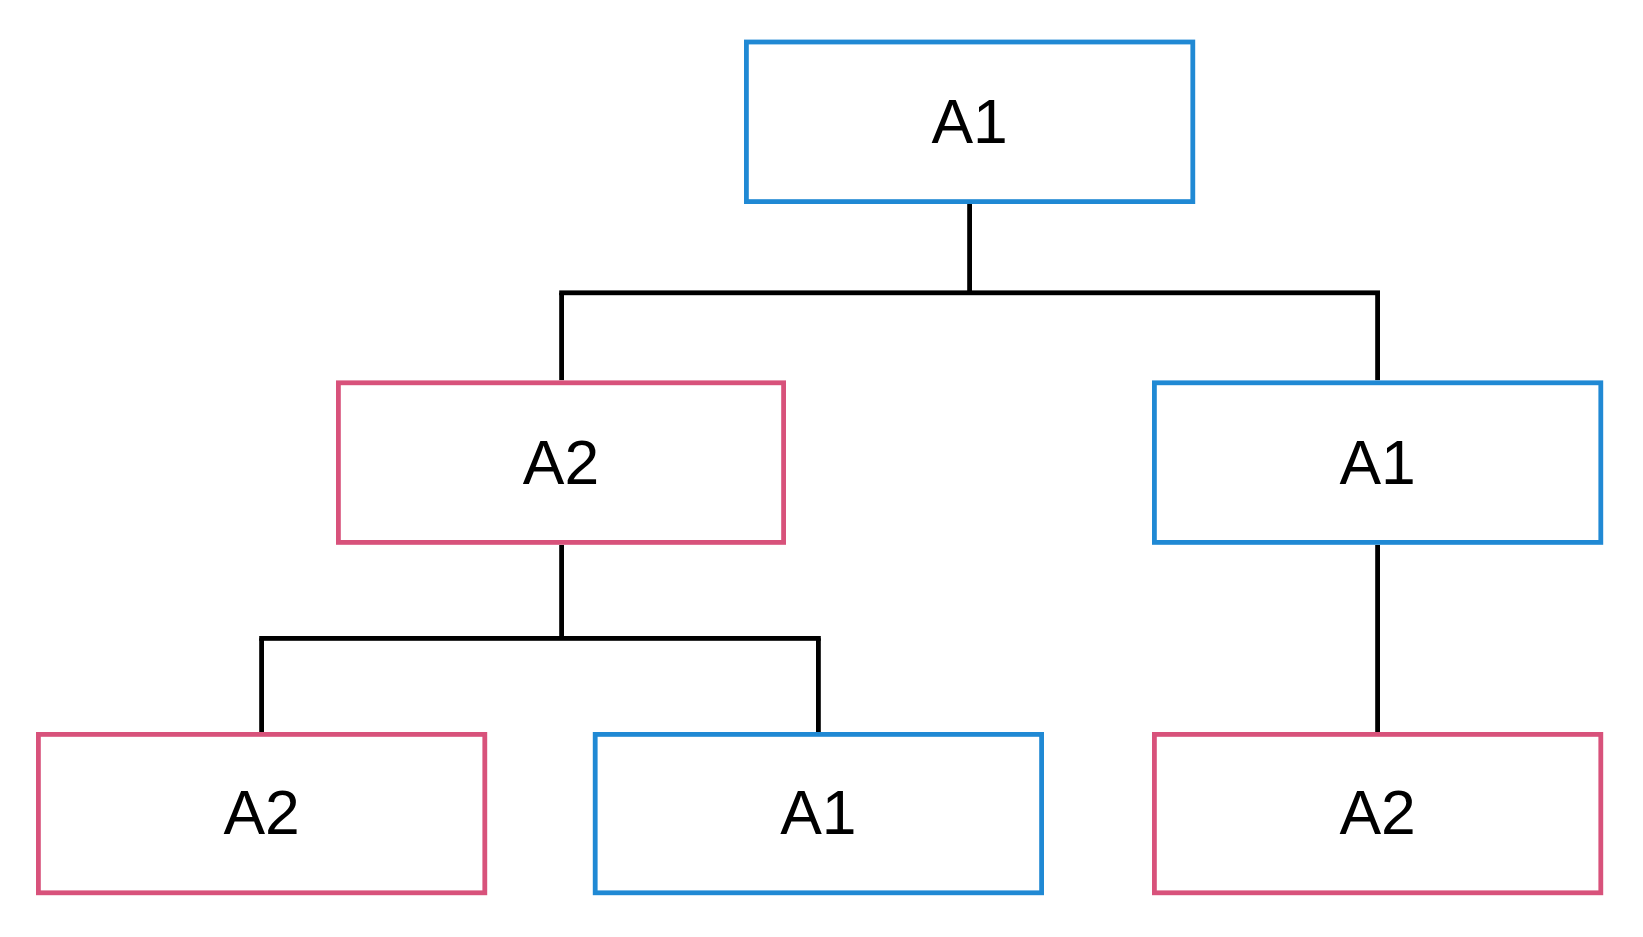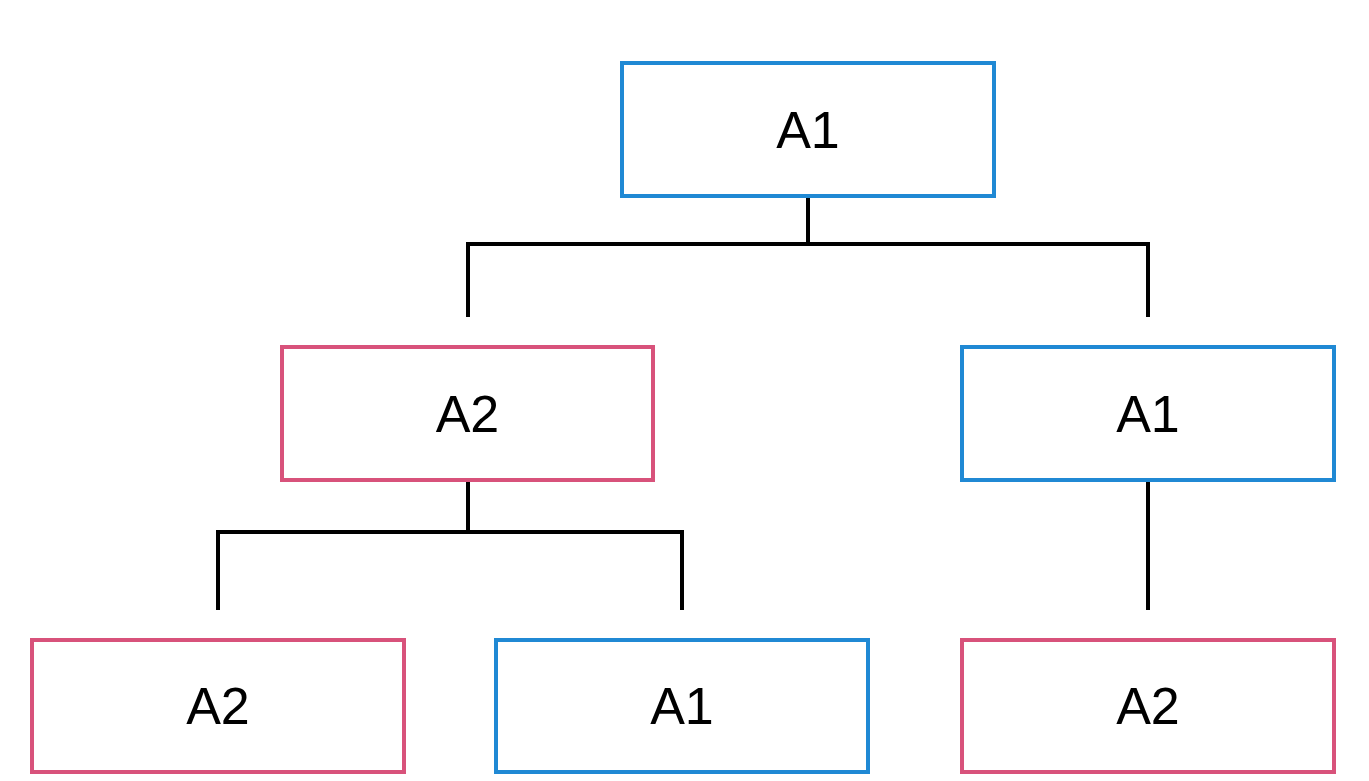--- a/index.html
+++ b/index.html
@@ -16,21 +16,20 @@
     overflow: hidden;
   }
   .node {
     position: absolute;
     box-sizing: border-box;
     background: #ffffff;
     border: 4px solid #000;
     display: flex;
     align-items: center;
     justify-content: center;
-    margin-top: 28px;
   }
   .node .label {
     font-size: 52px;
     line-height: 1;
     color: #000000;
     letter-spacing: 0px;
   }
   .edge {
     position: absolute;
     background: #000000;

